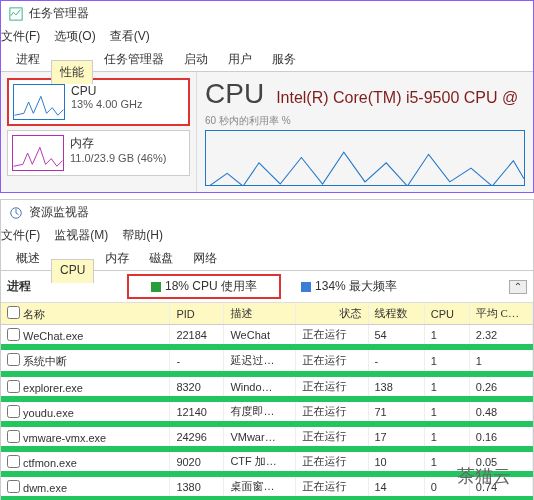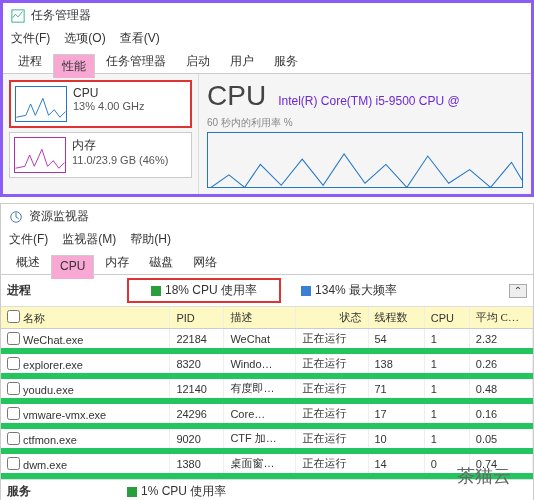--- a/index.html
+++ b/index.html
@@ -1,36 +1,36 @@
 <!DOCTYPE html>
 <html><head>
 <meta charset="utf-8">
 <style>
 *{margin:0;padding:0;box-sizing:border-box;font-family:"Microsoft YaHei","Segoe UI",sans-serif;font-size:12px;color:#333}
 body{background:#fff;width:534px;height:500px;overflow:hidden;position:relative}
-.w{border:3px solid #8b5cf6}
+.w{border:1px solid #8b5cf6}
 .tb{display:flex;align-items:center;padding:4px 8px;gap:6px}
 .tb-ico{width:14px;height:14px;display:inline-block}
-.menu{display:flex;gap:14px;padding:2px 8px;font-size:12px}
+.menu{display:flex;gap:14px;padding:2px 0;font-size:12px}
 .menu span{cursor:default}
 .tabs{display:flex;border-bottom:1px solid #ccc;padding:0 6px}
 .tab{padding:3px 8px;border:1px solid transparent;border-bottom:none;cursor:default;margin-right:2px;font-size:12px}
-.tab.active{border-color:#ccc;background:#f9a8d4;position:relative;top:5px}
+.tab.active{border-color:#ccc;background:#fef9c3;position:relative;top:13px}
 .perf-body{display:flex;background:#f5f5f5}
 .side{width:196px;padding:6px;border-right:1px solid #ddd}
 .tile{display:flex;background:#fff;border:1px solid #ccc;padding:4px;margin-bottom:4px}
 .tile.hl{border:2px solid #d33}
 .tile-g{width:52px;height:36px;border:1px solid #2176c7;margin-right:6px;position:relative;overflow:hidden}
 .tile-g svg{width:100%;height:100%}
 .tile-info .t1{font-size:12px}
 .tile-info .t2{font-size:11px;color:#555}
 .main{flex:1;padding:6px 8px}
 .hdr{display:flex;align-items:baseline;gap:12px}
 .hdr .big{font-size:28px;color:#444}
-.hdr .sub{font-size:12px;color:#6d28d9;white-space:nowrap;overflow:hidden}
+.hdr .sub{font-size:16px;color:#7f1d1d;white-space:nowrap;overflow:hidden}
 .chart-l{font-size:10px;color:#888;margin-top:4px}
 .chart{height:56px;border:1px solid #2176c7;margin-top:2px;position:relative;overflow:hidden}
 .w2{margin-top:6px;border:1px solid #ccc}
 .sum-row{display:flex;align-items:center;padding:3px 6px;border-bottom:1px solid #ddd;gap:20px}
 .sum-label{font-weight:bold;width:100px}
 .badge{display:flex;align-items:center;gap:4px;font-size:11px}
 .badge.hl{border:2px solid #d33;padding:2px 22px}
 .sq{width:10px;height:10px;display:inline-block}
 .sq.g{background:#2a9d3c}
 .sq.b{background:#3a7fd4}
@@ -157,41 +157,50 @@
         <tr>
           <td><input type="checkbox" class="cb" style=""> WeChat.exe</td>
           <td>22184</td>
           <td>WeChat</td>
           <td>正在运行</td>
           <td>54</td>
           <td>1</td>
           <td>2.32</td>
         </tr>
         <tr>
+          <td><input type="checkbox" class="cb" style=""> 系统中断</td>
+          <td>-</td>
+          <td>延迟过…</td>
+          <td>正在运行</td>
+          <td>-</td>
+          <td>1</td>
+          <td>1</td>
+        </tr>
+        <tr>
           <td><input type="checkbox" class="cb" style=""> explorer.exe</td>
           <td>8320</td>
           <td>Windo…</td>
           <td>正在运行</td>
           <td>138</td>
           <td>1</td>
           <td>0.26</td>
         </tr>
         <tr>
           <td><input type="checkbox" class="cb" style=""> youdu.exe</td>
           <td>12140</td>
           <td>有度即…</td>
           <td>正在运行</td>
           <td>71</td>
           <td>1</td>
           <td>0.48</td>
         </tr>
         <tr>
           <td><input type="checkbox" class="cb" style=""> vmware-vmx.exe</td>
           <td>24296</td>
-          <td>Core…</td>
+          <td>VMwar…</td>
           <td>正在运行</td>
           <td>17</td>
           <td>1</td>
           <td>0.16</td>
         </tr>
         <tr>
           <td><input type="checkbox" class="cb" style=""> ctfmon.exe</td>
           <td>9020</td>
           <td>CTF 加…</td>
           <td>正在运行</td>

